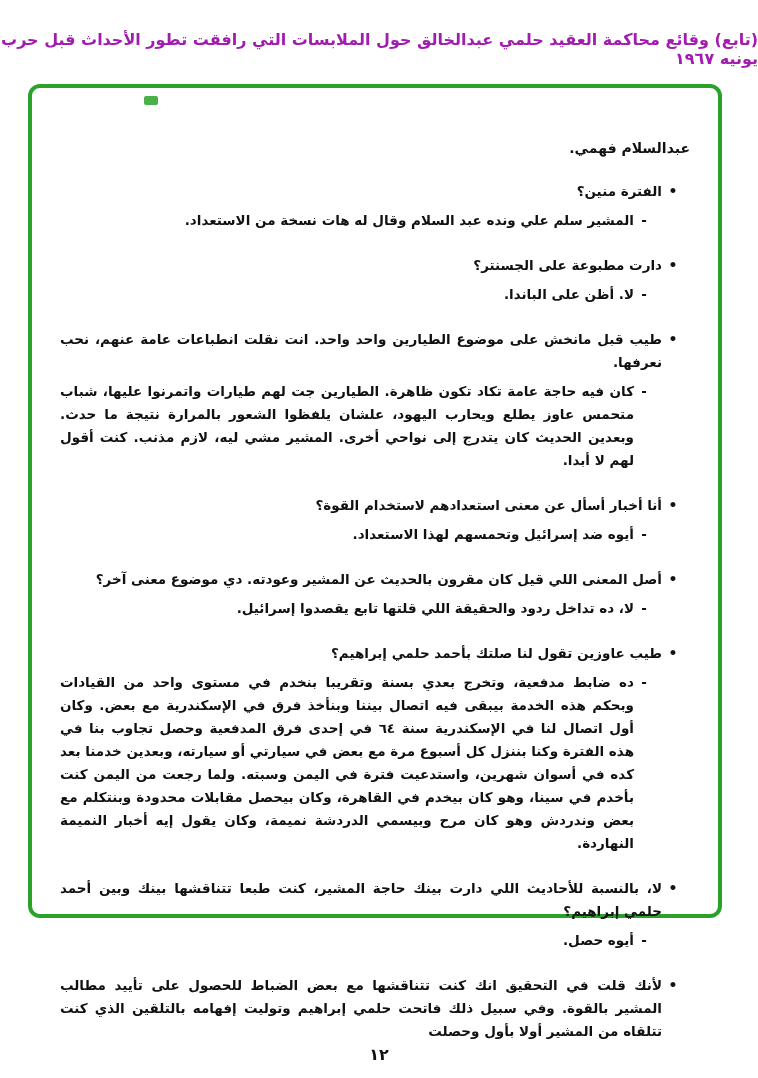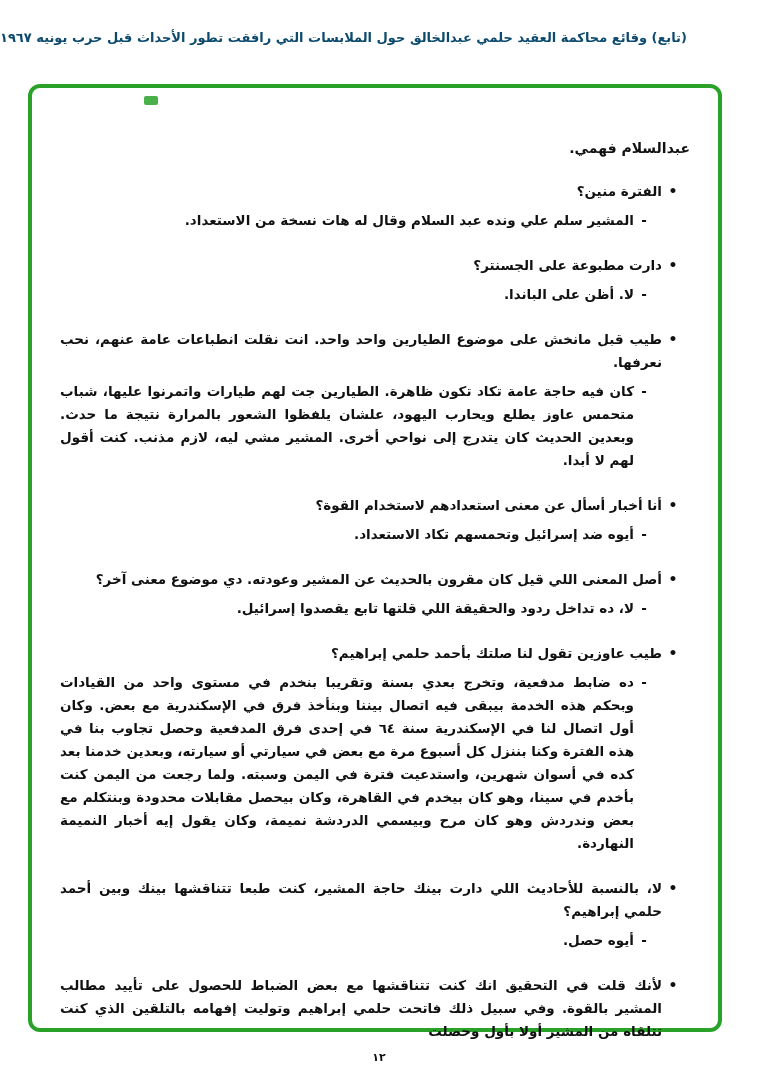--- a/index.html
+++ b/index.html
@@ -14,32 +14,32 @@
     height: 1078px;
     background: #ffffff;
     direction: rtl;
     overflow: hidden;
   }
   .header {
     position: absolute;
     top: 30px;
     left: 0;
     right: 0;
-    text-align: left;
-    font-size: 13px;
+    text-align: right;
+    font-size: 16px;
     font-weight: 700;
-    color: #0c4a6e;
+    color: #a21caf;
     letter-spacing: 0;
   }
   .content-box {
     position: absolute;
     top: 84px;
     left: 28px;
     width: 694px;
-    height: 948px;
+    height: 834px;
     border: 4px solid #2aa22a;
     border-radius: 12px;
     box-sizing: border-box;
     padding: 48px 26px 0 28px;
     background: #ffffff;
   }
   .scan-artifact {
     position: absolute;
     top: 8px;
     right: 560px;
@@ -91,21 +91,21 @@
     flex: 1 1 auto;
     text-align: justify;
     text-justify: inter-word;
   }
   .page-number {
     position: absolute;
     bottom: 14px;
     left: 0;
     right: 0;
     text-align: center;
-    font-size: 11px;
+    font-size: 16px;
     font-weight: 700;
     color: #111111;
   }
 </style>
 </head>
 <body>
 
 <div class="page">
 
   <div class="header">(تابع) وقائع محاكمة العقيد حلمي عبدالخالق حول الملابسات التي رافقت تطور الأحداث قبل حرب يونيه ١٩٦٧</div>
@@ -139,21 +139,21 @@
         <div class="qa-item a">
     <span class="marker">-</span>
     <div class="qa-text">كان فيه حاجة عامة تكاد تكون ظاهرة. الطيارين جت لهم طيارات واتمرنوا عليها، شباب متحمس عاوز يطلع ويحارب اليهود، علشان يلفظوا الشعور بالمرارة نتيجة ما حدث. وبعدين الحديث كان يتدرج إلى نواحي أخرى. المشير مشي ليه، لازم مذنب. كنت أقول لهم لا أبدا.</div>
   </div>
         <div class="qa-item q">
     <span class="marker">•</span>
     <div class="qa-text">أنا أخبار أسأل عن معنى استعدادهم لاستخدام القوة؟</div>
   </div>
         <div class="qa-item a">
     <span class="marker">-</span>
-    <div class="qa-text">أيوه ضد إسرائيل وتحمسهم تكاد الاستعداد.</div>
+    <div class="qa-text">أيوه ضد إسرائيل وتحمسهم لهذا الاستعداد.</div>
   </div>
         <div class="qa-item q">
     <span class="marker">•</span>
     <div class="qa-text">أصل المعنى اللي قيل كان مقرون بالحديث عن المشير وعودته. دي موضوع معنى آخر؟</div>
   </div>
         <div class="qa-item a">
     <span class="marker">-</span>
     <div class="qa-text">لا، ده تداخل ردود والحقيقة اللي قلتها تابع يقصدوا إسرائيل.</div>
   </div>
         <div class="qa-item q">

